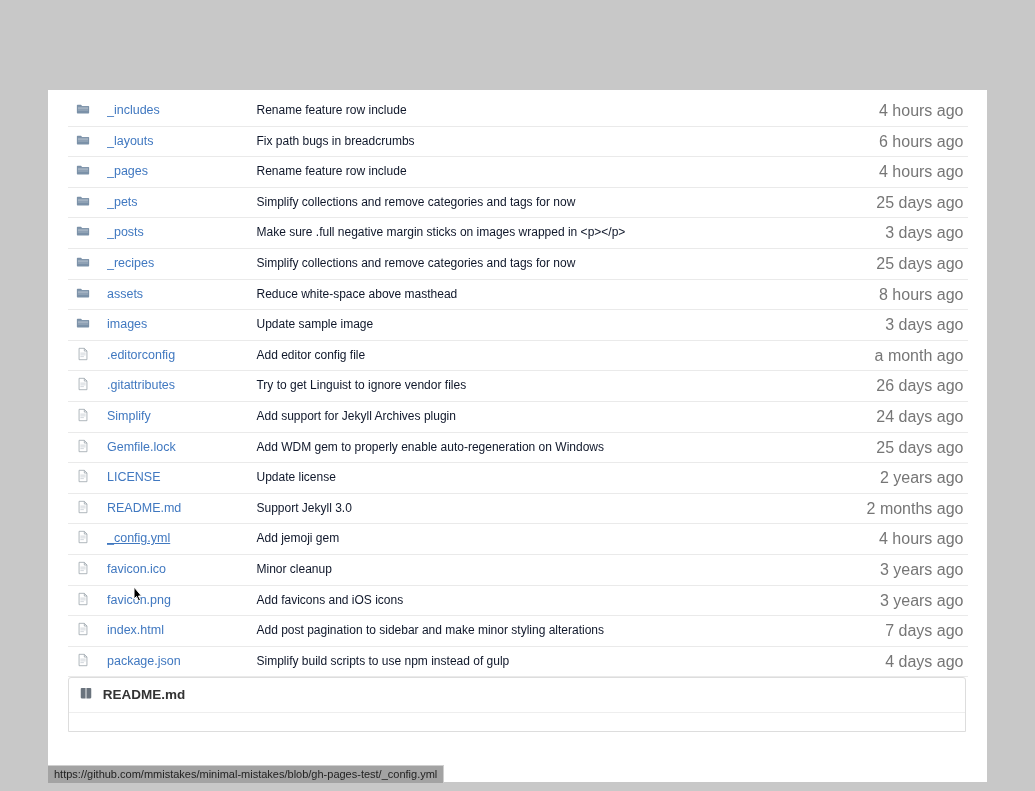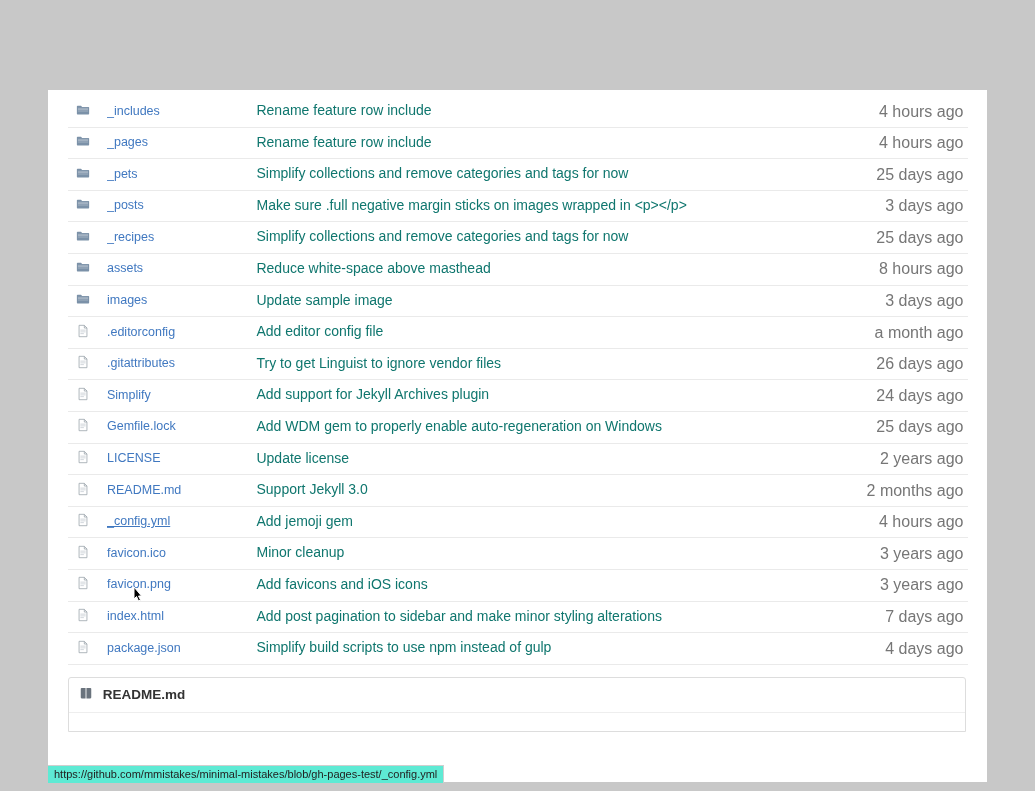--- a/index.html
+++ b/index.html
@@ -75,22 +75,22 @@
 
   .fname {
     color: #4078c0;
     text-decoration: none;
     font-size: 12.5px;
   }
   .fname.hovered {
     text-decoration: underline;
   }
   .cmsg {
-    color: #0f766e;
-    font-size: 14px;
+    color: #0f172a;
+    font-size: 12px;
     text-decoration: none;
   }
 
   
   .icon {
     display: inline-block;
     width: 14px;
     height: 14px;
     vertical-align: -2px;
     position: relative;
@@ -128,21 +128,21 @@
     height: 18px;
   }
 
   
   .status-bar {
     position: absolute;
     left: 48px;
     top: 723px;
     height: 17px;
     line-height: 17px;
-    background: #5eead4;
+    background: #a3a3a3;
     border: 1px solid #cfcfcf;
     border-left: none;
     border-bottom: none;
     padding: 0 6px 0 6px;
     font-size: 11px;
     color: #222;
     font-family: "Liberation Sans", sans-serif;
     white-space: nowrap;
   }
 
@@ -178,20 +178,31 @@
           <tr>
             <td class="col-icon"><span class="icon icon-folder"><svg width="14" height="14" viewBox="0 0 16 16">
                   <path fill="#7b91a8" d="M1.75 3h4l1.2 1.5h7.3c.4 0 .75.35.75.75v7c0 .4-.35.75-.75.75H1.75A.75.75 0 0 1 1 12.25v-8.5C1 3.35 1.35 3 1.75 3z"></path>
                   <rect x="2.2" y="5.6" width="11.6" height="0.7" fill="#ffffff" opacity="0.5"></rect>
                   <rect x="2.2" y="7.2" width="11.6" height="0.7" fill="#ffffff" opacity="0.5"></rect>
                   <rect x="2.2" y="8.8" width="11.6" height="0.7" fill="#ffffff" opacity="0.5"></rect>
                 </svg></span></td>
             <td class="col-name"><a class="fname">_includes</a></td>
             <td class="col-msg"><span class="cmsg">Rename feature row include</span></td>
             <td class="col-age">4 hours ago</td>
+          </tr>
+          <tr>
+            <td class="col-icon"><span class="icon icon-folder"><svg width="14" height="14" viewBox="0 0 16 16">
+                  <path fill="#7b91a8" d="M1.75 3h4l1.2 1.5h7.3c.4 0 .75.35.75.75v7c0 .4-.35.75-.75.75H1.75A.75.75 0 0 1 1 12.25v-8.5C1 3.35 1.35 3 1.75 3z"></path>
+                  <rect x="2.2" y="5.6" width="11.6" height="0.7" fill="#ffffff" opacity="0.5"></rect>
+                  <rect x="2.2" y="7.2" width="11.6" height="0.7" fill="#ffffff" opacity="0.5"></rect>
+                  <rect x="2.2" y="8.8" width="11.6" height="0.7" fill="#ffffff" opacity="0.5"></rect>
+                </svg></span></td>
+            <td class="col-name"><a class="fname">_layouts</a></td>
+            <td class="col-msg"><span class="cmsg">Fix path bugs in breadcrumbs</span></td>
+            <td class="col-age">6 hours ago</td>
           </tr>
           <tr>
             <td class="col-icon"><span class="icon icon-folder"><svg width="14" height="14" viewBox="0 0 16 16">
                   <path fill="#7b91a8" d="M1.75 3h4l1.2 1.5h7.3c.4 0 .75.35.75.75v7c0 .4-.35.75-.75.75H1.75A.75.75 0 0 1 1 12.25v-8.5C1 3.35 1.35 3 1.75 3z"></path>
                   <rect x="2.2" y="5.6" width="11.6" height="0.7" fill="#ffffff" opacity="0.5"></rect>
                   <rect x="2.2" y="7.2" width="11.6" height="0.7" fill="#ffffff" opacity="0.5"></rect>
                   <rect x="2.2" y="8.8" width="11.6" height="0.7" fill="#ffffff" opacity="0.5"></rect>
                 </svg></span></td>
             <td class="col-name"><a class="fname">_pages</a></td>
             <td class="col-msg"><span class="cmsg">Rename feature row include</span></td>

